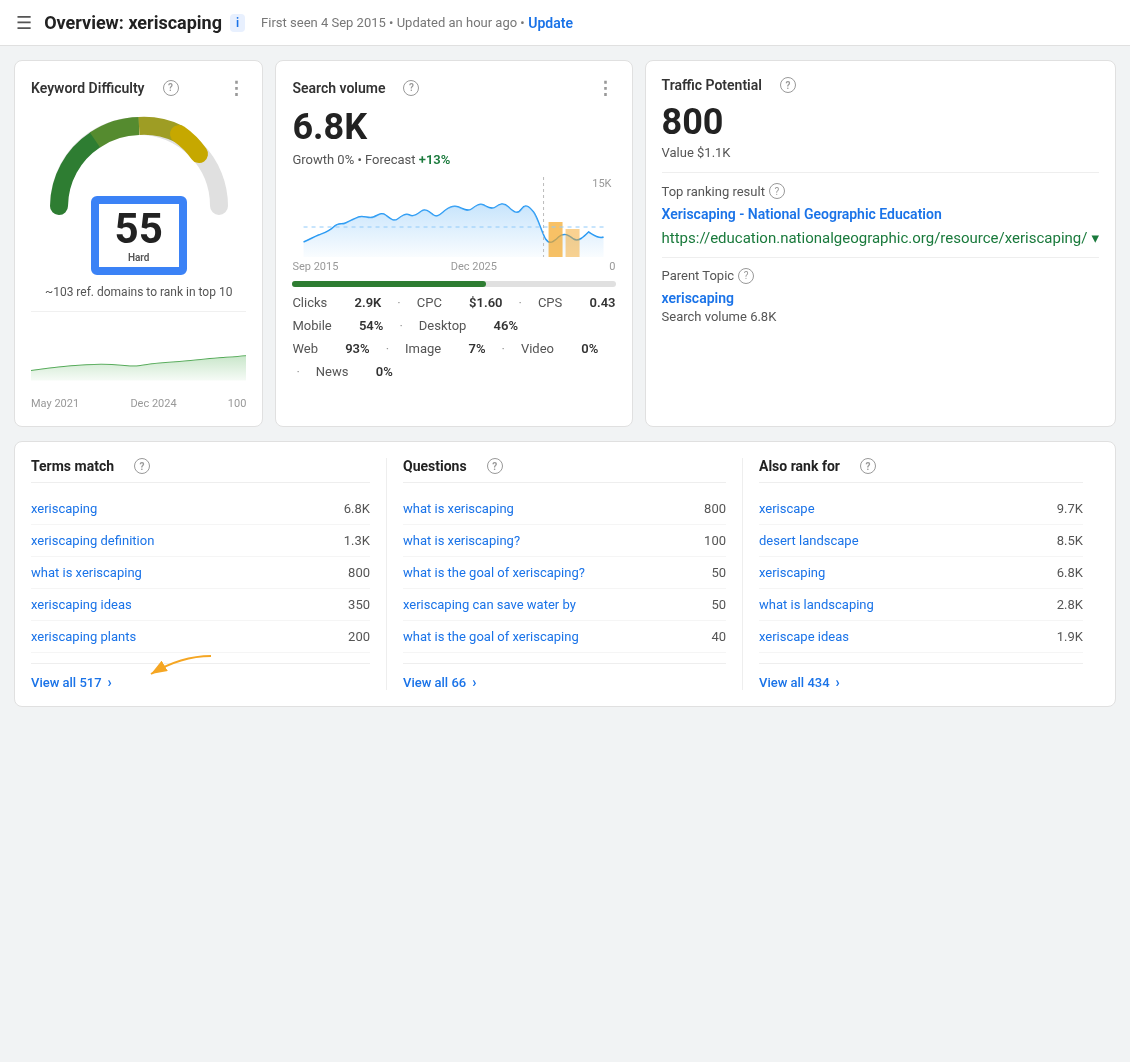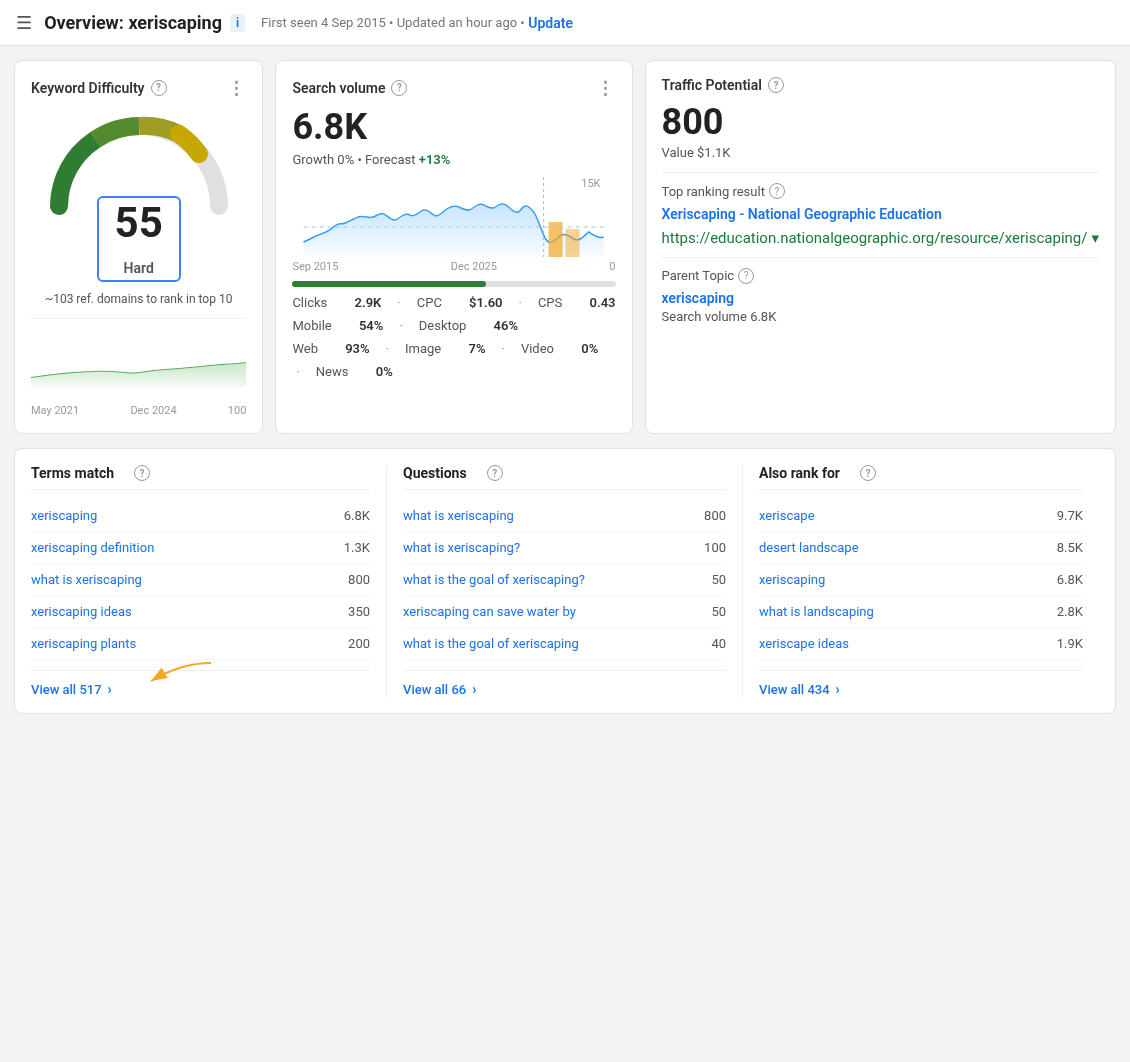--- a/index.html
+++ b/index.html
@@ -11,45 +11,45 @@
     .header-title { font-size: 18px; font-weight: 700; color: #222; margin-right: 8px; }
     .header-badge { background: #e8f0fe; color: #1a73e8; border-radius: 4px; padding: 2px 6px; font-size: 12px; font-weight: 600; margin-right: 16px; }
     .header-meta { color: #777; font-size: 13px; }
     .header-update { color: #1a73e8; font-weight: 600; cursor: pointer; text-decoration: none; }
 
     
     .cards-grid { display: grid; grid-template-columns: 1fr 1fr 1fr; gap: 12px; padding: 14px 14px 0 14px; }
     .card { background: #fff; border-radius: 8px; padding: 16px; border: 1px solid #e0e0e0; }
 
     
-    .card-title { font-size: 14px; font-weight: 600; color: #333; display: flex; align-items: center; gap: 6px; margin-bottom: 8px; }
+    .card-title { font-size: 14px; font-weight: 600; color: #333; display: flex; align-items: center; gap: 18px; margin-bottom: 8px; }
     .help-icon { display: inline-flex; align-items: center; justify-content: center; width: 16px; height: 16px; border-radius: 50%; border: 1px solid #999; color: #999; font-size: 10px; cursor: pointer; }
     .card-menu { margin-left: auto; color: #999; cursor: pointer; font-size: 18px; letter-spacing: 1px; }
 
     
     .gauge-container { display: flex; flex-direction: column; align-items: center; margin: 8px 0 4px; }
     .gauge-svg { width: 200px; height: 110px; }
-    .gauge-number-box { border: 2px solid #3b82f6; border-radius: 6px; padding: 4px 16px; margin-top: -20px; text-align: center; background: #fff; }
+    .gauge-number-box { border: 8px solid #3b82f6; border-radius: 6px; padding: 4px 16px; margin-top: -20px; text-align: center; background: #fff; }
     .gauge-number { font-size: 42px; font-weight: 700; color: #222; line-height: 1; }
-    .gauge-label { font-size: 14px; font-weight: 600; color: #555; margin-top: 16px; }
+    .gauge-label { font-size: 10px; font-weight: 600; color: #555; margin-top: 2px; }
     .kd-sub { font-size: 12px; color: #555; text-align: center; margin-top: 10px; }
 
     
     .kd-trend { margin-top: 12px; border-top: 1px solid #f0f0f0; padding-top: 10px; }
     .kd-trend-chart { width: 100%; height: 70px; }
     .kd-trend-dates { display: flex; justify-content: space-between; font-size: 11px; color: #999; margin-top: 2px; }
 
     
     .sv-big { font-size: 36px; font-weight: 700; color: #222; margin-bottom: 4px; }
     .sv-sub { font-size: 13px; color: #555; margin-bottom: 10px; }
     .sv-forecast { color: #1a7a3c; font-weight: 600; }
     .sv-chart-area { position: relative; margin-bottom: 8px; }
     .sv-chart { width: 100%; height: 80px; }
     .sv-chart-dates { display: flex; justify-content: space-between; font-size: 11px; color: #999; margin-bottom: 6px; }
-    .sv-chart-y { position: absolute; right: 15px; top: 0; font-size: 11px; color: #999; }
+    .sv-chart-y { position: absolute; right: 4px; top: 0; font-size: 11px; color: #999; }
     .sv-bar-container { margin-bottom: 8px; }
     .sv-bar-bg { background: #e0e0e0; border-radius: 3px; height: 6px; width: 100%; }
     .sv-bar-fill { background: #2e7d32; border-radius: 3px; height: 6px; }
     .sv-stats { display: flex; flex-wrap: wrap; gap: 4px 0; font-size: 13px; color: #555; margin-top: 4px; }
     .sv-stats-row { width: 100%; display: flex; gap: 12px; }
     .sv-stat-val { font-weight: 600; color: #333; }
     .sv-dot { color: #999; margin: 0 4px; }
 
     
     .tp-big { font-size: 36px; font-weight: 700; color: #222; margin-bottom: 2px; }

